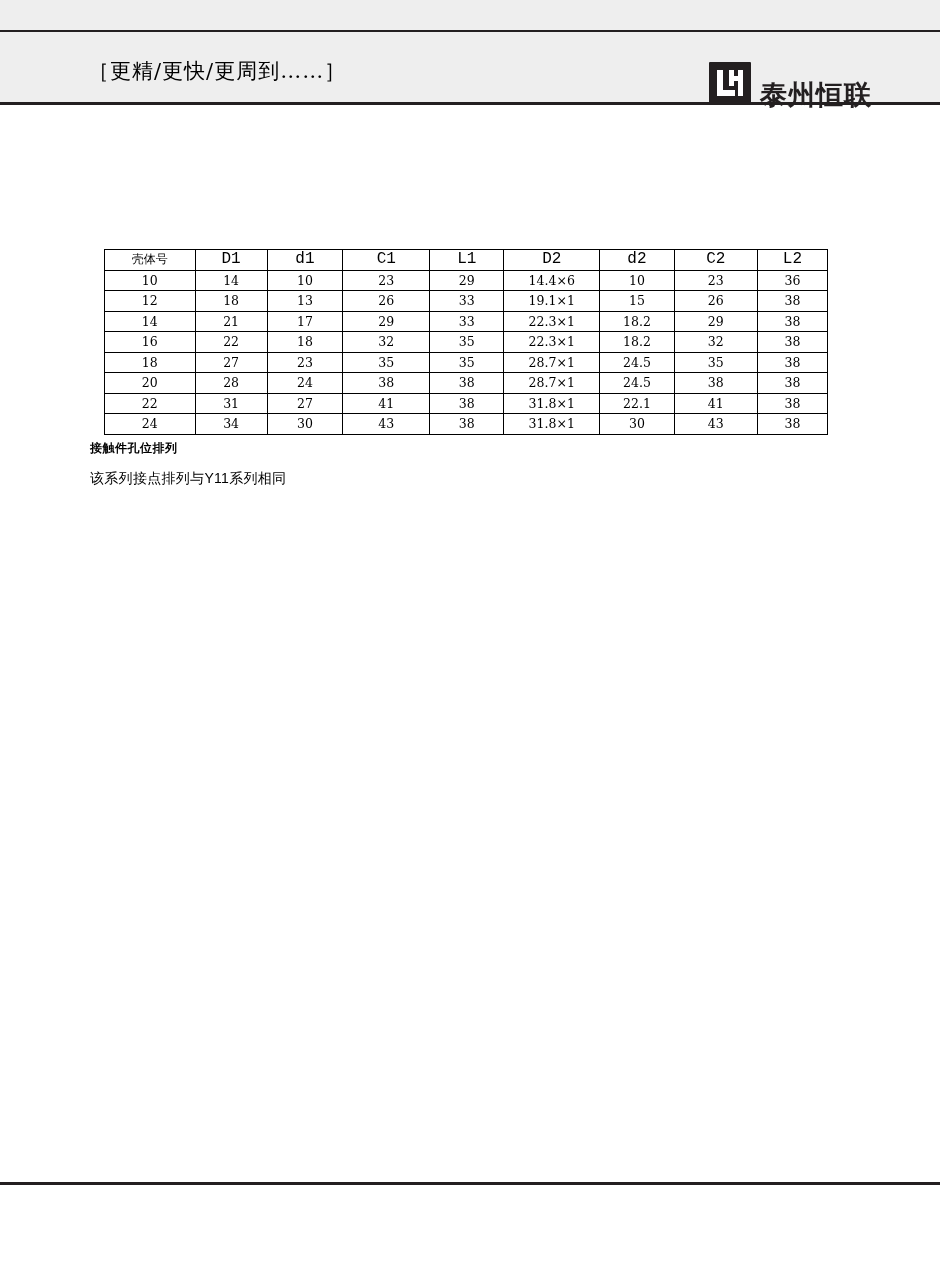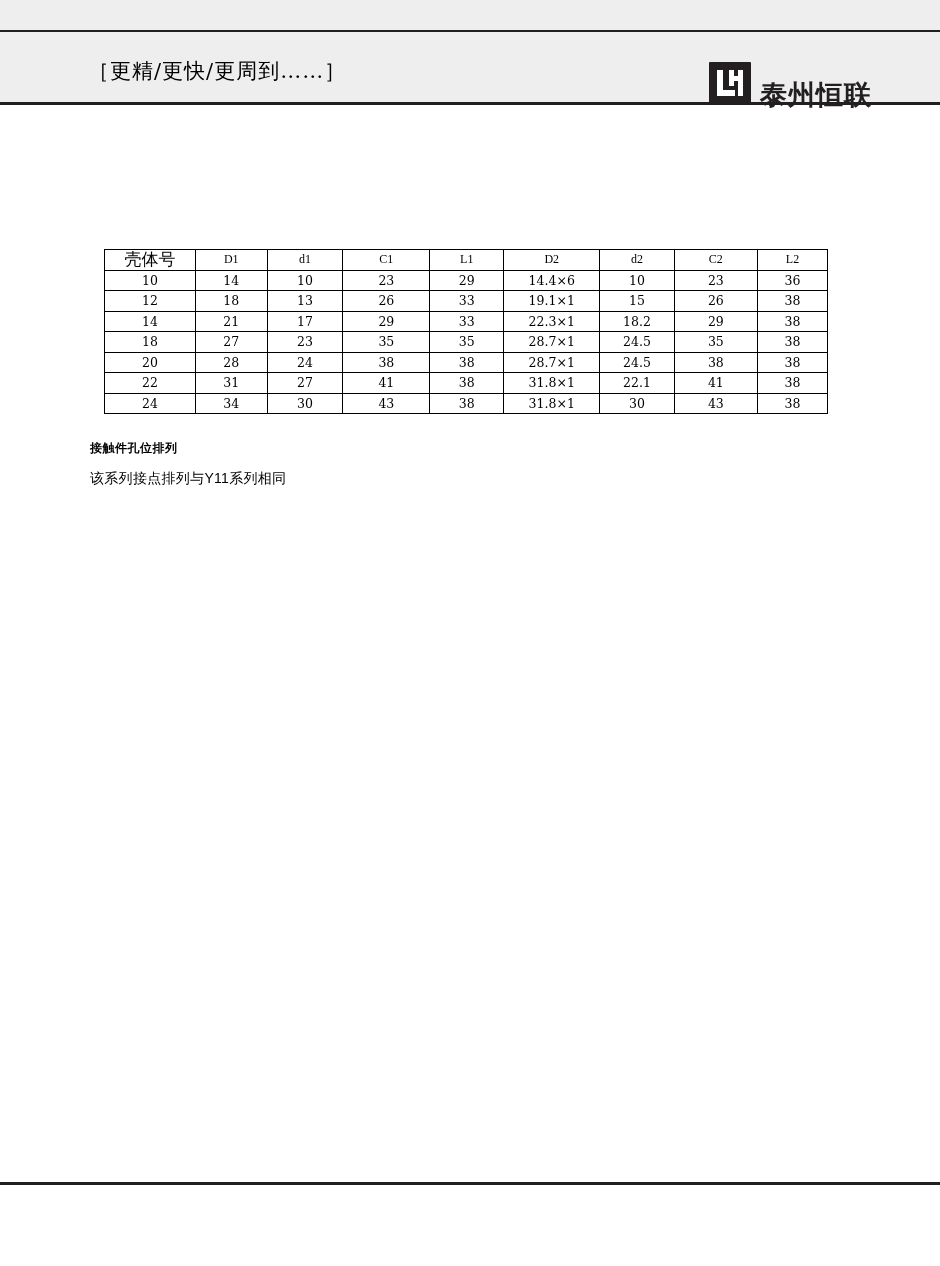--- a/index.html
+++ b/index.html
@@ -134,26 +134,26 @@
   table.spec-table td {
     border: 1px solid #000000;
     text-align: center;
     vertical-align: middle;
     height: 19.5px;
     font-weight: normal;
     padding: 0;
     line-height: 19.5px;
   }
   table.spec-table th {
-    font-family: Liberation Serif, serif;
-    font-size: 12px;
+    font-family: Liberation Mono, monospace;
+    font-size: 16px;
   }
   table.spec-table th.col-shell {
     font-family: "DejaVu Sans", sans-serif;
-    font-size: 17px;
+    font-size: 12px;
   }
   .col-shell { width: 94px; }
   .col-d1    { width: 74px; }
   .col-dd1   { width: 78px; }
   .col-c1    { width: 90px; }
   .col-l1    { width: 76px; }
   .col-d2    { width: 98px; }
   .col-dd2   { width: 76px; }
   .col-c2    { width: 86px; }
   .col-l2    { width: 72px; }
@@ -259,20 +259,31 @@
         <td>21</td>
         <td>17</td>
         <td>29</td>
         <td>33</td>
         <td>22.3×1</td>
         <td>18.2</td>
         <td>29</td>
         <td>38</td>
       </tr>
       <tr>
+        <td>16</td>
+        <td>22</td>
+        <td>18</td>
+        <td>32</td>
+        <td>35</td>
+        <td>22.3×1</td>
+        <td>18.2</td>
+        <td>32</td>
+        <td>38</td>
+      </tr>
+      <tr>
         <td>18</td>
         <td>27</td>
         <td>23</td>
         <td>35</td>
         <td>35</td>
         <td>28.7×1</td>
         <td>24.5</td>
         <td>35</td>
         <td>38</td>
       </tr>

